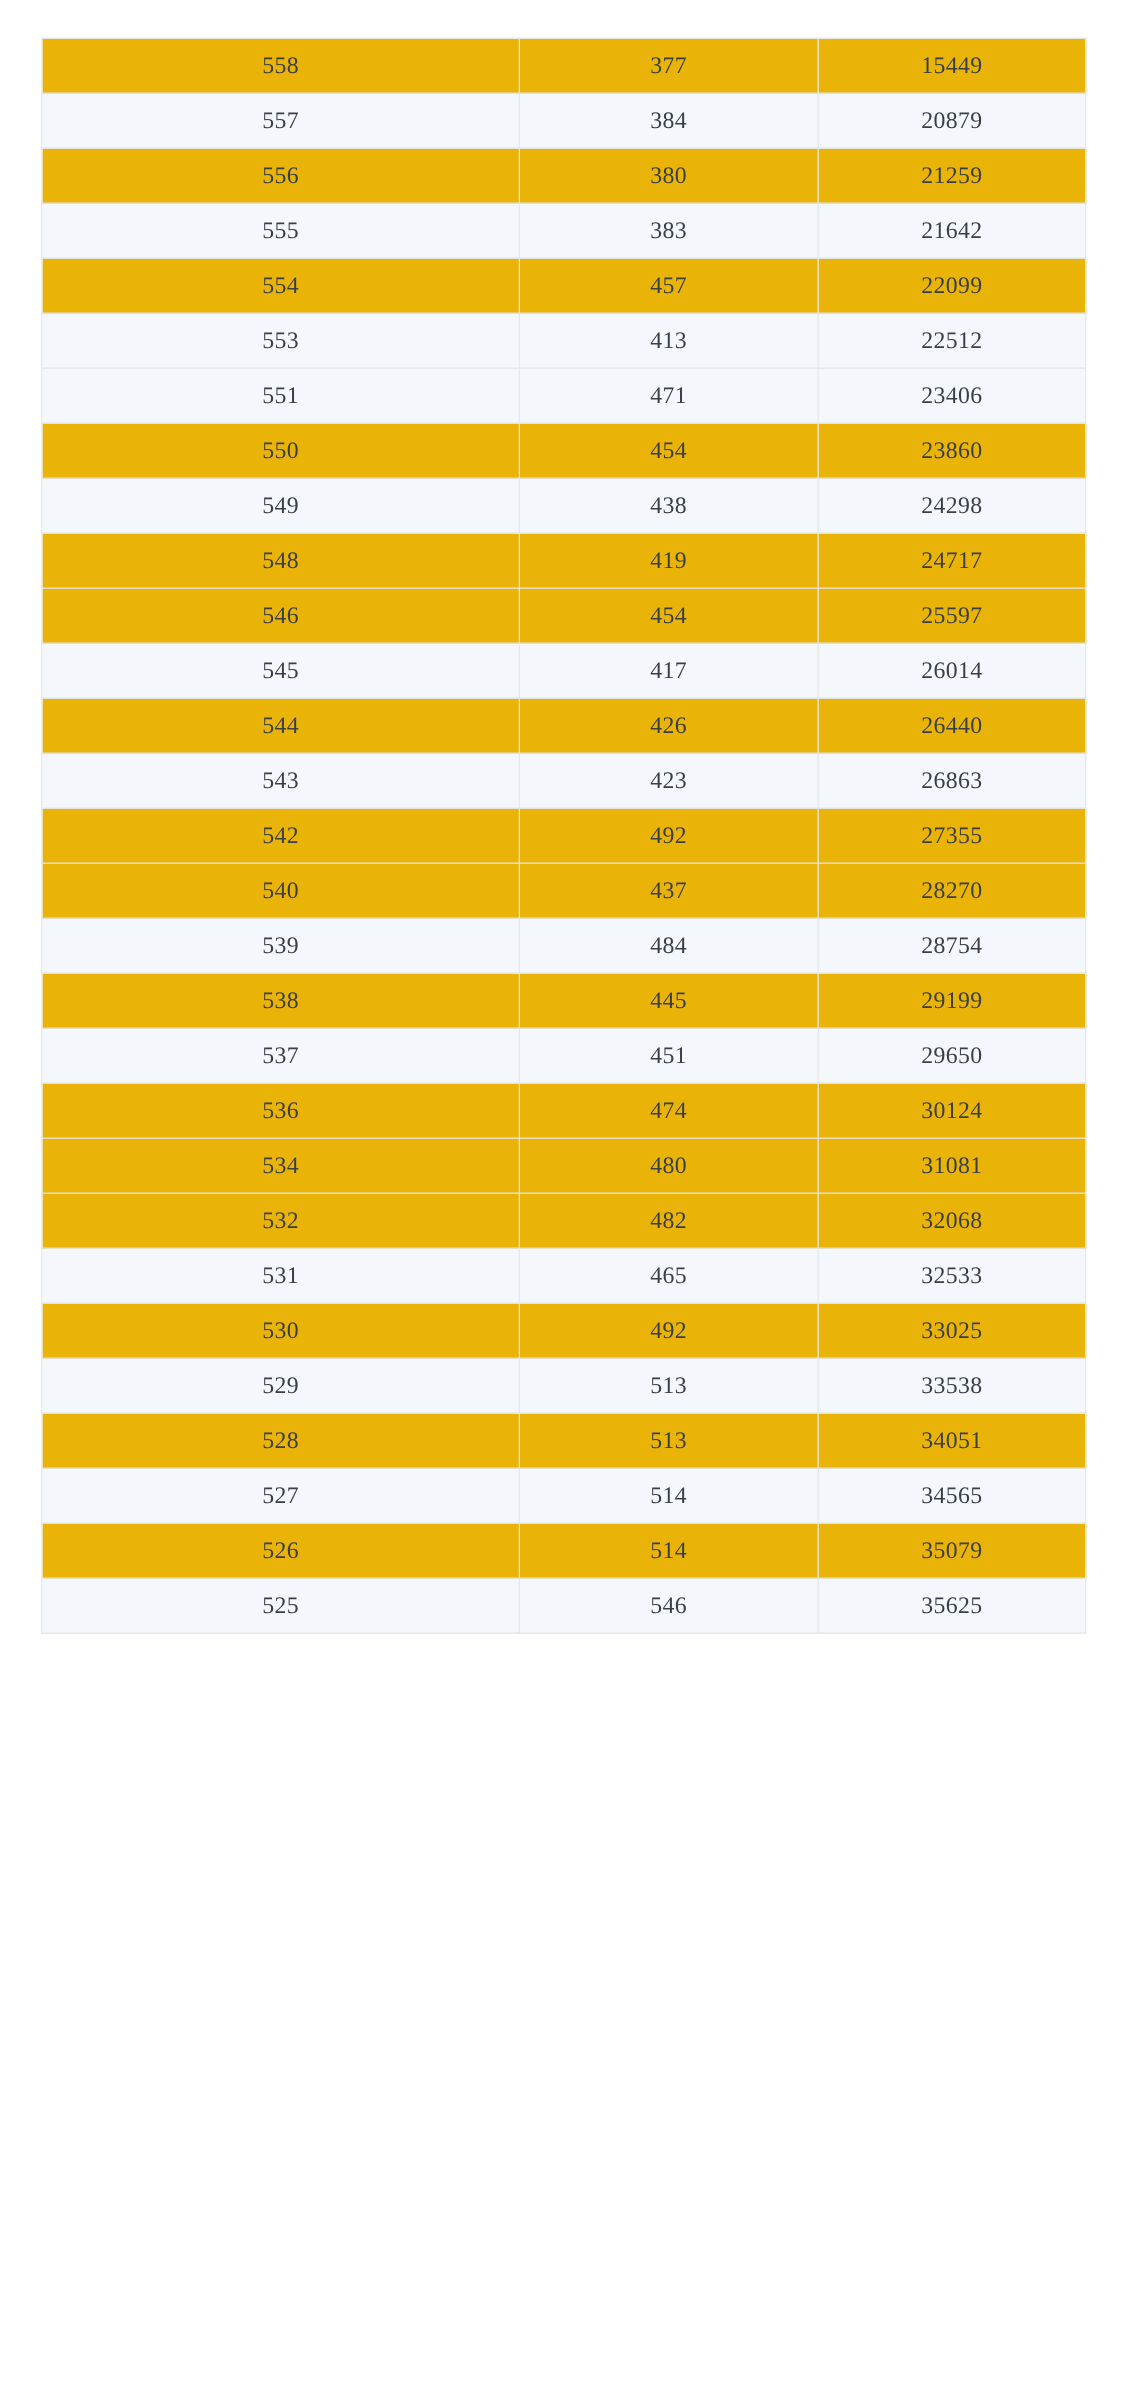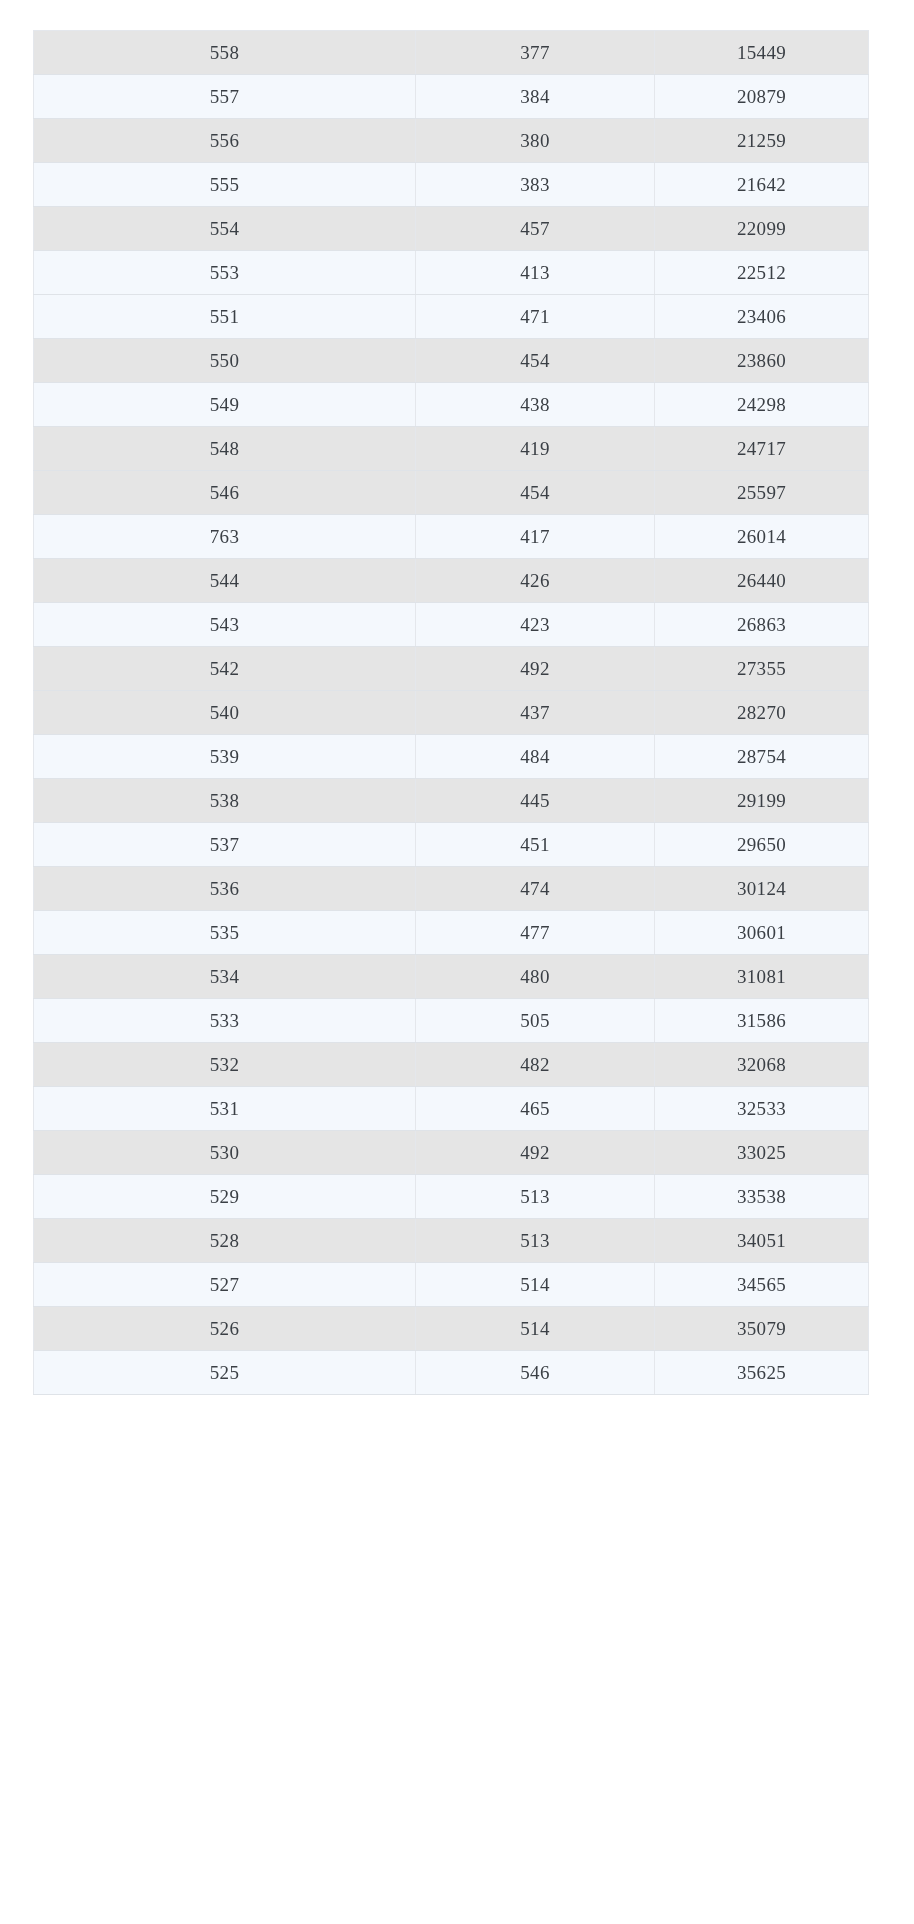--- a/index.html
+++ b/index.html
@@ -40,21 +40,21 @@
     letter-spacing: 0.3px;
     font-weight: 400;
   }
   table.score-table td:first-child {
     border-left: 1px solid #e4e7ec;
   }
   table.score-table tr:first-child td {
     border-top: 1px solid #e4e7ec;
   }
   table.score-table tr.row-odd td {
-    background: #e5e5e5;
+    background: #eab308;
   }
   table.score-table tr.row-even td {
     background: #f4f8fd;
     text-align: center;
   }
 </style>
 </head>
 <body>
 
 <div id="score-table-wrap">
@@ -114,21 +114,21 @@
           <td>548</td>
           <td>419</td>
           <td>24717</td>
         </tr>
         <tr class="row-odd">
           <td>546</td>
           <td>454</td>
           <td>25597</td>
         </tr>
         <tr class="row-even">
-          <td>763</td>
+          <td>545</td>
           <td>417</td>
           <td>26014</td>
         </tr>
         <tr class="row-odd">
           <td>544</td>
           <td>426</td>
           <td>26440</td>
         </tr>
         <tr class="row-even">
           <td>543</td>
@@ -158,34 +158,24 @@
         <tr class="row-even">
           <td>537</td>
           <td>451</td>
           <td>29650</td>
         </tr>
         <tr class="row-odd">
           <td>536</td>
           <td>474</td>
           <td>30124</td>
         </tr>
-        <tr class="row-even">
-          <td>535</td>
-          <td>477</td>
-          <td>30601</td>
-        </tr>
         <tr class="row-odd">
           <td>534</td>
           <td>480</td>
           <td>31081</td>
-        </tr>
-        <tr class="row-even">
-          <td>533</td>
-          <td>505</td>
-          <td>31586</td>
         </tr>
         <tr class="row-odd">
           <td>532</td>
           <td>482</td>
           <td>32068</td>
         </tr>
         <tr class="row-even">
           <td>531</td>
           <td>465</td>
           <td>32533</td>

